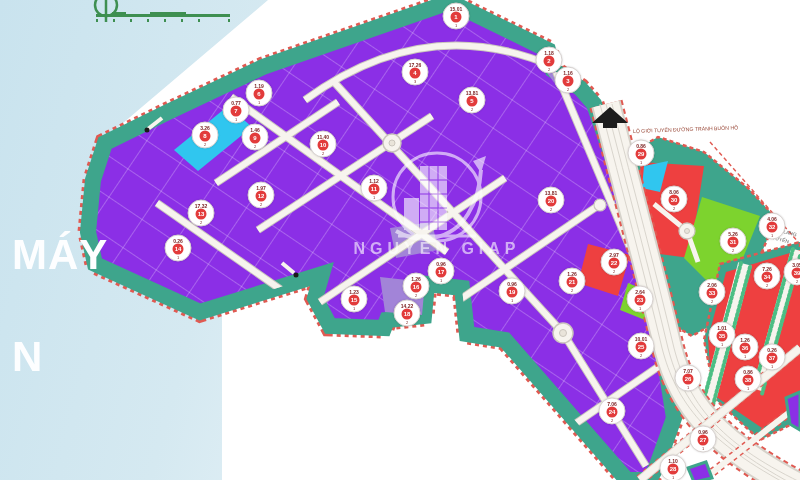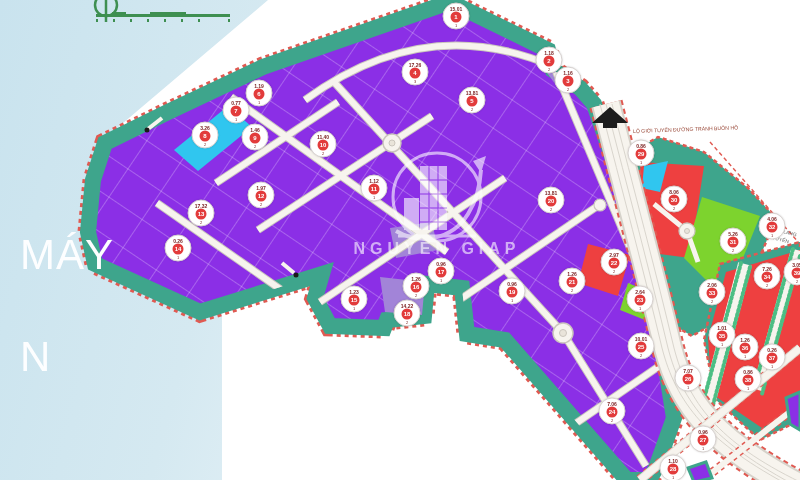--- a/index.html
+++ b/index.html
@@ -1,20 +1,20 @@
 <!DOCTYPE html>
 <html style="--bg_blue: #c9e3ee; --sheet_white: #ffffff; --purple: #8b2fe6; --purple_light: #a284d8; --cyan: #30c6ef; --teal: #3ea58c; --red: #ee4040; --green: #7dd32e; --boundary_dash: #e05a52; --road_fill: #f7f4ee; --road_casing: #cbc6bd; --strip_green: #4cbe84; --badge_red: #e23b3b; --scalebar_green: #3e8f51; --watermark_white: #ffffff;"><head>
 <meta charset="utf-8">
 <style>
   html,body{margin:0;padding:0;}
   body{font-family:"Liberation Sans", sans-serif;}
   .stage{position:relative;width:800px;height:480px;overflow:hidden;
     background:linear-gradient(105deg, var(--bg_blue) 0%, #d5e9f1 30%, #e8f3f8 55%, #f4fafc 78%);}
   .stage svg{position:absolute;left:0;top:0;}
-  .headline{position:absolute;left:20px;color:#fdfeff;font-weight:normal;letter-spacing:1px;line-height:1;}
+  .headline{position:absolute;left:12px;color:#fdfeff;font-weight:bold;letter-spacing:1px;line-height:1;}
   .headline.l1{top:234px;font-size:42px;}
   .headline.l2{top:336px;font-size:42px;}
   #badge-layer{position:absolute;left:0;top:0;width:800px;height:480px;pointer-events:none;}
   .badge{position:absolute;width:25px;height:25px;border-radius:50%;background:#fff;
     border:1px solid #d8d2d0;box-shadow:0 0 2px rgba(0,0,0,.15);
     display:flex;flex-direction:column;align-items:center;justify-content:center;
     transform:translate(-50%,-50%);}
   .badge .a{font-size:5px;line-height:6px;color:#7c2323;font-weight:bold;}
   .badge .l{width:11px;height:11px;border-radius:50%;background:var(--badge_red);color:#fff;
     font-size:6px;line-height:11px;text-align:center;font-weight:bold;}

